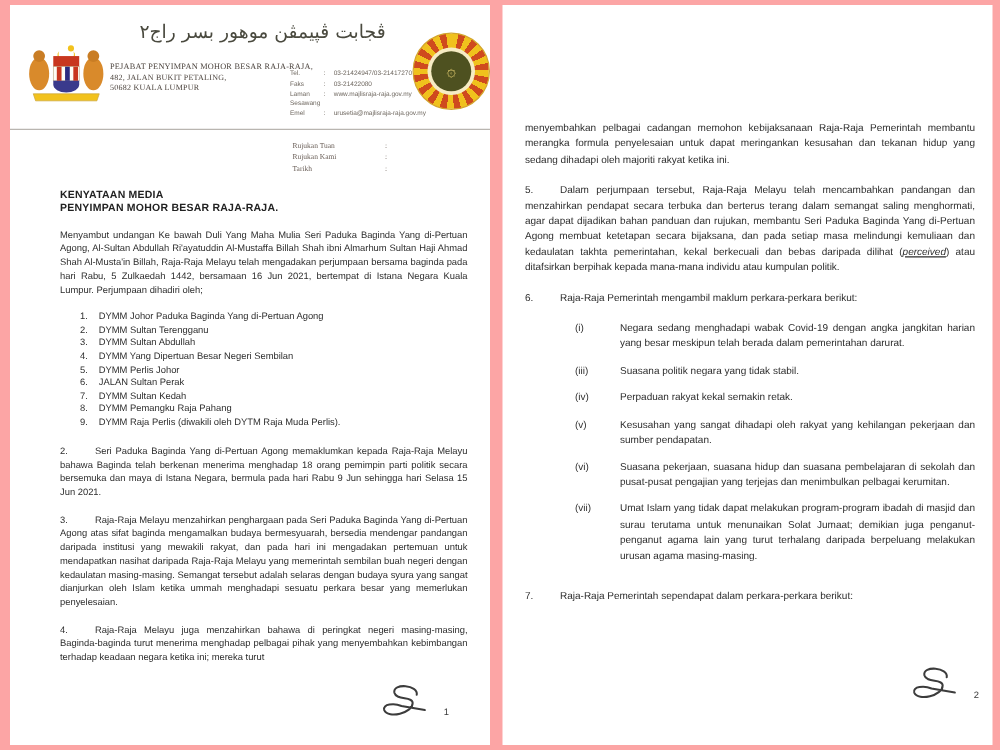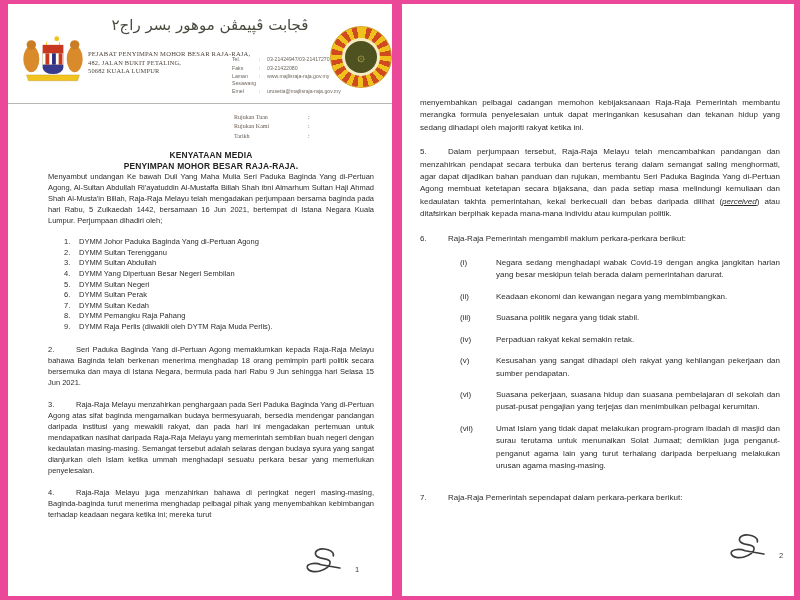--- a/index.html
+++ b/index.html
@@ -1,18 +1,18 @@
 <!DOCTYPE html>
 <html><head>
 <meta charset="utf-8">
 <style>
   * { margin:0; padding:0; box-sizing:border-box; }
   html,body { width:800px; height:600px; background:#ffffff; overflow:hidden;
               font-family:"Liberation Sans", sans-serif; }
-  .canvas { position:relative; width:800px; height:600px; background:#ec4899; }
+  .canvas { position:relative; width:800px; height:600px; background:#fca5a5; }
 
   .page { position:absolute; top:4px; background:#fff; }
   .page1 { left:8px;  width:384px; height:592px; }
   .page2 { left:402px; width:392px; height:592px; }
 
   
   .letterhead { position:relative; height:100px; }
   .jawi { position:absolute; left:70px; right:50px; top:12px; text-align:center;
           font-family:"DejaVu Sans", sans-serif; font-size:15px; color:#4a4a3f;
           direction:rtl; }
@@ -39,22 +39,22 @@
 
   
   .refblock { margin:10px 0 0 226px; font-family:"Liberation Serif", serif;
               font-size:6px; color:#6a5f58; }
   .refrow { display:flex; margin-bottom:3.4px; }
   .reflabel { width:74px; flex-shrink:0; }
   .refcolon::before { content:":"; }
 
   
   .p1body { padding:8px 18px 0 40px; color:#2d2d2d; font-size:7.5px; line-height:11px; }
-  .doc-title { text-align:center; font-weight:bold; font-size:8.4px; line-height:10.5px;
-               letter-spacing:.2px; color:#222; }
+  .doc-title { font-weight:bold; font-size:8.4px; line-height:10.5px;
+               letter-spacing:.2px; margin-bottom:11px; color:#222; }
   .para { text-align:justify; margin-bottom:11px; }
   .pnum { display:inline-block; width:28px; }
   .attlist { margin:1px 0 11px 16px; }
   .att { display:flex; line-height:10.6px; }
   .anum { width:15px; flex-shrink:0; }
 
   
   .p2body { padding:93px 14px 0 18px; color:#2d2d2d; font-size:8px; line-height:12.4px; }
   .p2body .para { margin-bottom:12px; }
   .item { display:flex; margin:0 0 9px 40px; }
@@ -172,25 +172,25 @@
         <div class="att">
             <span class="anum">3.</span>
             <span>DYMM Sultan Abdullah</span>
           </div>
         <div class="att">
             <span class="anum">4.</span>
             <span>DYMM Yang Dipertuan Besar Negeri Sembilan</span>
           </div>
         <div class="att">
             <span class="anum">5.</span>
-            <span>DYMM Sultan Negeri</span>
+            <span>DYMM Perlis Johor</span>
           </div>
         <div class="att">
             <span class="anum">6.</span>
-            <span>DYMM Sultan Perak</span>
+            <span>JALAN Sultan Perak</span>
           </div>
         <div class="att">
             <span class="anum">7.</span>
             <span>DYMM Sultan Kedah</span>
           </div>
         <div class="att">
             <span class="anum">8.</span>
             <span>DYMM Pemangku Raja Pahang</span>
           </div>
         <div class="att">
@@ -219,24 +219,20 @@
 
       <div class="para"><span class="pnum">5.</span><span>Dalam perjumpaan tersebut, Raja-Raja Melayu telah mencambahkan pandangan dan menzahirkan pendapat secara terbuka dan berterus terang dalam semangat saling menghormati, agar dapat dijadikan bahan panduan dan rujukan, membantu Seri Paduka Baginda Yang di-Pertuan Agong membuat ketetapan secara bijaksana, dan pada setiap masa melindungi kemuliaan dan kedaulatan takhta pemerintahan, kekal berkecuali dan bebas daripada dilihat (</span><span class="ital">perceived</span><span>) atau ditafsirkan berpihak kepada mana-mana individu atau kumpulan politik.</span></div>
 
       <div class="para"><span class="pnum">6.</span><span>Raja-Raja Pemerintah mengambil maklum perkara-perkara berikut:</span></div>
 
       <div class="item">
           <span class="inum">(i)</span>
           <span class="itxt">Negara sedang menghadapi wabak Covid-19 dengan angka jangkitan harian yang besar meskipun telah berada dalam pemerintahan darurat.</span>
         </div>
       <div class="item">
-          <span class="inum">(ii)</span>
-          <span class="itxt">Keadaan ekonomi dan kewangan negara yang membimbangkan.</span>
-        </div>
-      <div class="item">
           <span class="inum">(iii)</span>
           <span class="itxt">Suasana politik negara yang tidak stabil.</span>
         </div>
       <div class="item">
           <span class="inum">(iv)</span>
           <span class="itxt">Perpaduan rakyat kekal semakin retak.</span>
         </div>
       <div class="item">
           <span class="inum">(v)</span>
           <span class="itxt">Kesusahan yang sangat dihadapi oleh rakyat yang kehilangan pekerjaan dan sumber pendapatan.</span>

